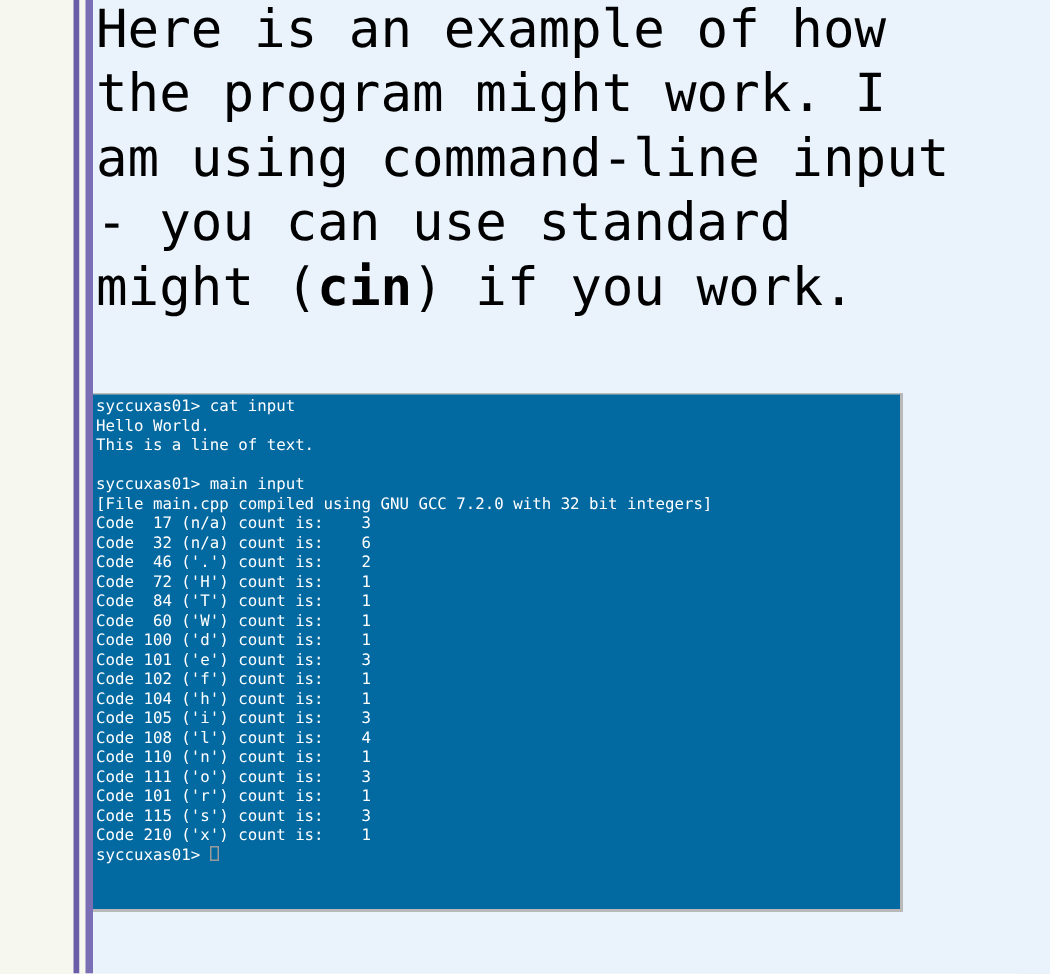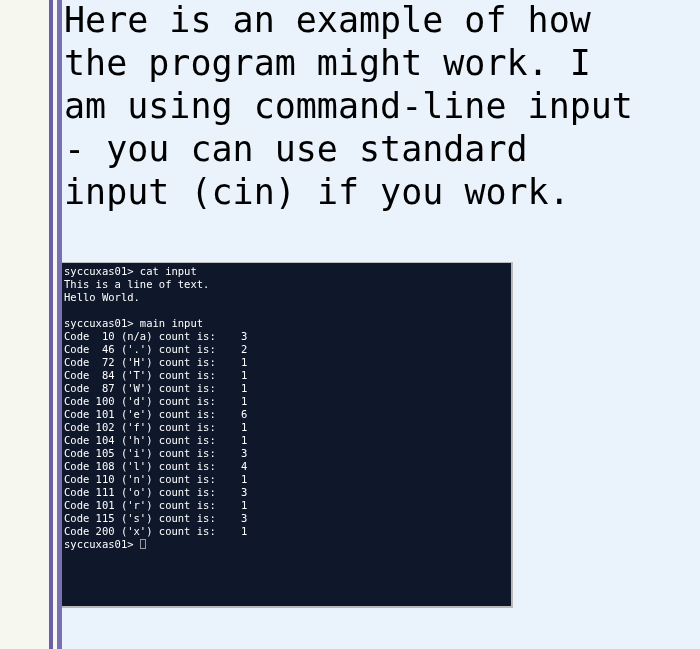--- a/index.html
+++ b/index.html
@@ -69,31 +69,31 @@
     margin: 0;
     padding: 0;
     font-family: "DejaVu Sans Mono", monospace;
     font-size: 35px;
     line-height: 43px;
     color: #000000;
     white-space: pre-wrap;
     letter-spacing: 0px;
   }
   .intro-text b {
-    font-weight: normal;
+    font-weight: bold;
   }
 
   
   .terminal {
     position: absolute;
     left: 0px;
     top: 262px;
-    width: 451px;
+    width: 540px;
     height: 346px;
-    background: #0f172a;
+    background: #0369a1;
     border-right: 2px solid #b9b9b9;
     border-bottom: 2px solid #b9b9b9;
     border-top: 1px solid #bdbdbd;
     box-sizing: border-box;
     overflow: hidden;
     padding: 2px 0 0 2px;
   }
   .term-line {
     font-family: "DejaVu Sans Mono", monospace;
     font-size: 10.5px;
@@ -124,43 +124,45 @@
   <div class="rule-outer"></div>
   <div class="rule-gap"></div>
   <div class="rule-inner"></div>
 
   <div class="content-pane">
 
     <p class="intro-text"><span>Here is an example of how</span>
 <span>the program might work. I</span>
 <span>am using command-line input</span>
 <span>- you can use standard</span>
-<span>input (</span><b>cin</b><span>) if you work.</span></p>
+<span>might (</span><b>cin</b><span>) if you work.</span></p>
 
     <div class="terminal">
       <div class="term-output">
           <div class="term-line">syccuxas01&gt; cat input</div>
+          <div class="term-line">Hello World.</div>
           <div class="term-line">This is a line of text.</div>
-          <div class="term-line">Hello World.</div>
           <div class="term-line blank">&nbsp;</div>
           <div class="term-line">syccuxas01&gt; main input</div>
-          <div class="term-line">Code  10 (n/a) count is:    3</div>
+          <div class="term-line">[File main.cpp compiled using GNU GCC 7.2.0 with 32 bit integers]</div>
+          <div class="term-line">Code  17 (n/a) count is:    3</div>
+          <div class="term-line">Code  32 (n/a) count is:    6</div>
           <div class="term-line">Code  46 ('.') count is:    2</div>
           <div class="term-line">Code  72 ('H') count is:    1</div>
           <div class="term-line">Code  84 ('T') count is:    1</div>
-          <div class="term-line">Code  87 ('W') count is:    1</div>
+          <div class="term-line">Code  60 ('W') count is:    1</div>
           <div class="term-line">Code 100 ('d') count is:    1</div>
-          <div class="term-line">Code 101 ('e') count is:    6</div>
+          <div class="term-line">Code 101 ('e') count is:    3</div>
           <div class="term-line">Code 102 ('f') count is:    1</div>
           <div class="term-line">Code 104 ('h') count is:    1</div>
           <div class="term-line">Code 105 ('i') count is:    3</div>
           <div class="term-line">Code 108 ('l') count is:    4</div>
           <div class="term-line">Code 110 ('n') count is:    1</div>
           <div class="term-line">Code 111 ('o') count is:    3</div>
           <div class="term-line">Code 101 ('r') count is:    1</div>
           <div class="term-line">Code 115 ('s') count is:    3</div>
-          <div class="term-line">Code 200 ('x') count is:    1</div>
+          <div class="term-line">Code 210 ('x') count is:    1</div>
         </div>
       <div class="term-line"><span>syccuxas01&gt; </span><span class="cursor-block"></span></div>
     </div>
 
   </div>
 </div>
 
 </body></html>

